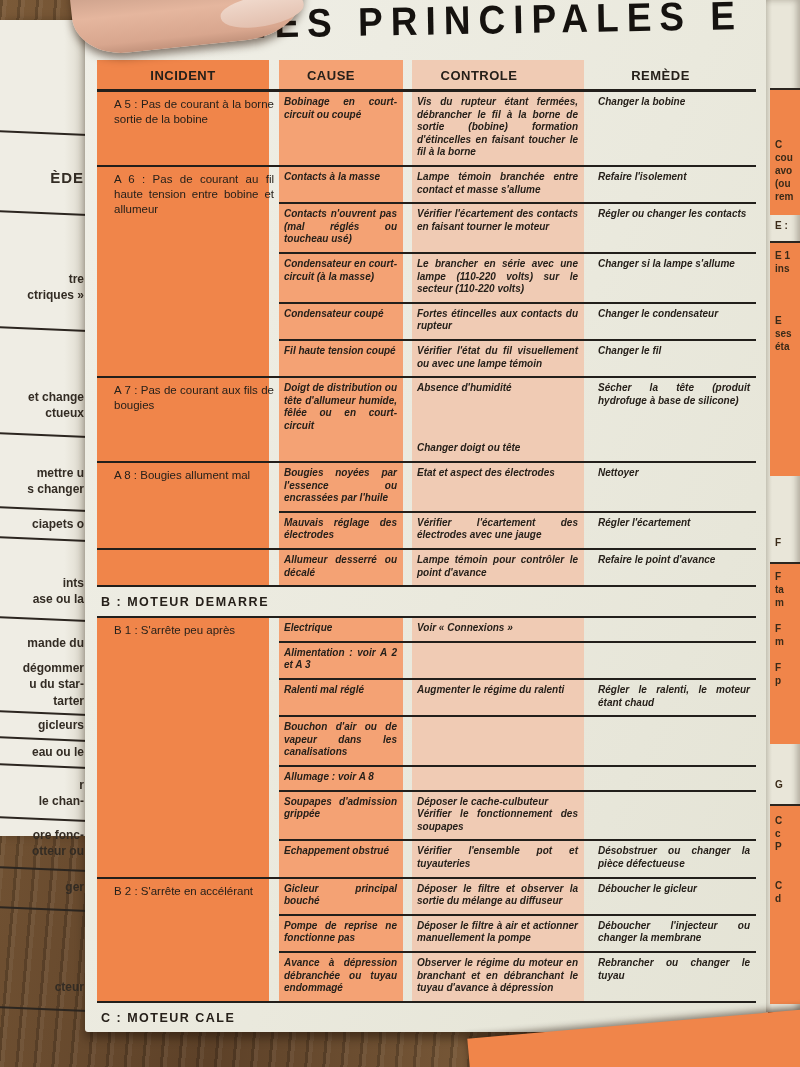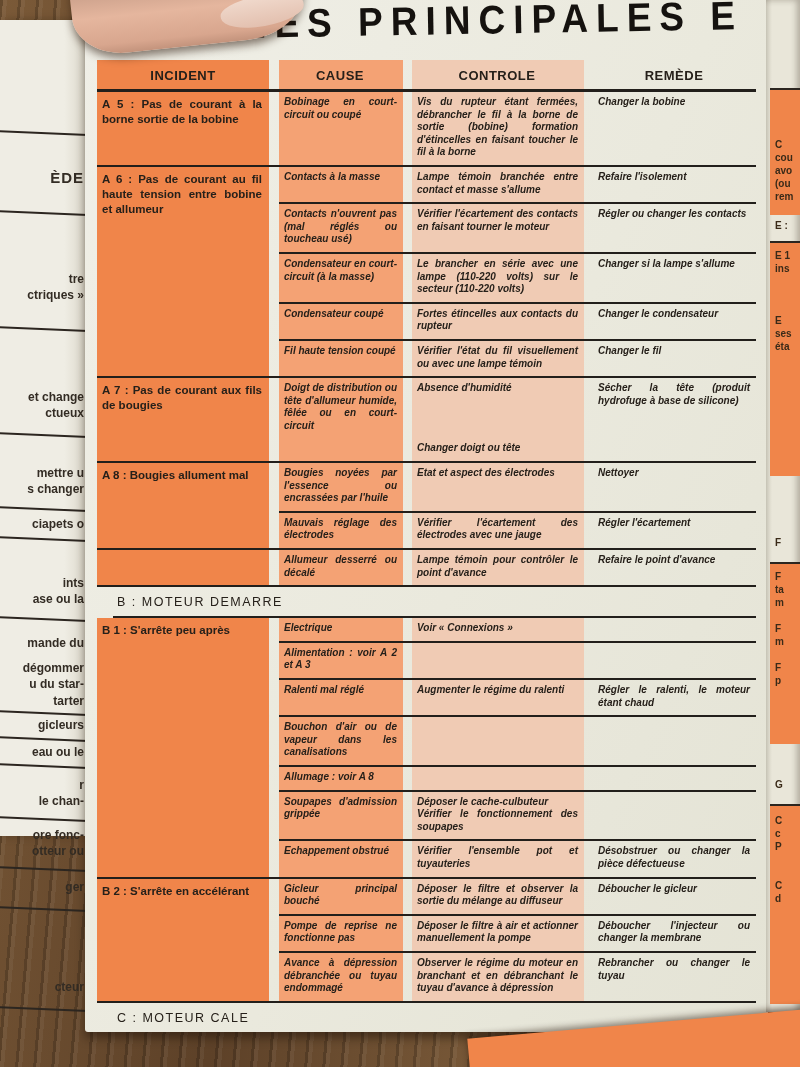--- a/index.html
+++ b/index.html
@@ -42,39 +42,39 @@
     letter-spacing:8px;white-space:nowrap;color:#15120f;
     transform:rotate(-1deg) scaleY(1.08);transform-origin:left top;}
   
   .table{position:absolute;left:12px;top:60px;width:659px;}
   .band{position:relative;}
   .colbg{position:absolute;top:0;bottom:0;}
   .colbg.incident{left:0;width:172px;background:var(--incident,#f0854a);}
   .colbg.cause{left:182px;width:124px;background:var(--cause,#f4a274);}
   .colbg.controle{left:315px;width:172px;background:var(--controle,#f0cbb4);}
   .head-row{position:relative;display:grid;grid-template-columns:172px 124px 172px 1fr;
-    column-gap:9px;border-bottom:3px solid var(--line,#221f1b);}
+    border-bottom:3px solid var(--line,#221f1b);}
   .hcell{font-size:13px;font-weight:bold;letter-spacing:.5px;text-align:center;
     padding:8px 0 6px 0;}
   .group{position:relative;border-bottom:2px solid var(--line,#221f1b);}
   .band.after-section .group:first-of-type{border-top:2px solid var(--line,#221f1b);
     margin-top:5px;}
-  .incident-cell{position:absolute;left:0;top:0;width:172px;box-sizing:border-box;
-    padding:5px 7px 0 5px;font-size:11.5px;font-weight:bold;line-height:1.32;
+  .incident-cell{position:absolute;left:12px;top:0;width:172px;box-sizing:border-box;
+    padding:5px 7px 0 5px;font-size:11.5px;font-weight:normal;line-height:1.32;
     text-align:justify;}
   .subrows{margin-left:182px;position:relative;}
   .subrow{display:grid;grid-template-columns:124px 172px 1fr;column-gap:9px;font-style:italic;}
   .subrow + .subrow{border-top:2px solid var(--line,#221f1b);}
   .subrow.noline{border-top:none;}
   .cell{font-size:10px;font-weight:bold;line-height:1.26;box-sizing:border-box;
     padding:4px 6px 6px 5px;text-align:justify;}
   .cell p{margin:0;}
-  .section-bar{position:relative;font-size:12.5px;font-weight:normal;
+  .section-bar{position:relative;font-size:12.5px;font-weight:bold;
     letter-spacing:1.5px;padding:8px 0 7px 4px;
-    border-bottom:2px solid var(--line,#221f1b);margin-left:16px;}
+    border-bottom:2px solid var(--line,#221f1b);}
   
   .finger{position:absolute;top:-22px;left:72px;width:232px;height:68px;
     background:linear-gradient(180deg,#c69c87 0%,#e5b69e 45%,#d8a68e 85%,#c3937c 100%);
     border-radius:0 0 60px 52px / 0 0 44px 40px;transform:rotate(-6deg);
     box-shadow:0 5px 9px rgba(45,25,12,.55);}
   .fingernail{position:absolute;top:26px;left:148px;width:84px;height:30px;
     background:linear-gradient(180deg,#f0d9cc,#e3c0af);
     border-radius:46% 46% 52% 52%;transform:rotate(-4deg);}
 </style>
 </head>

